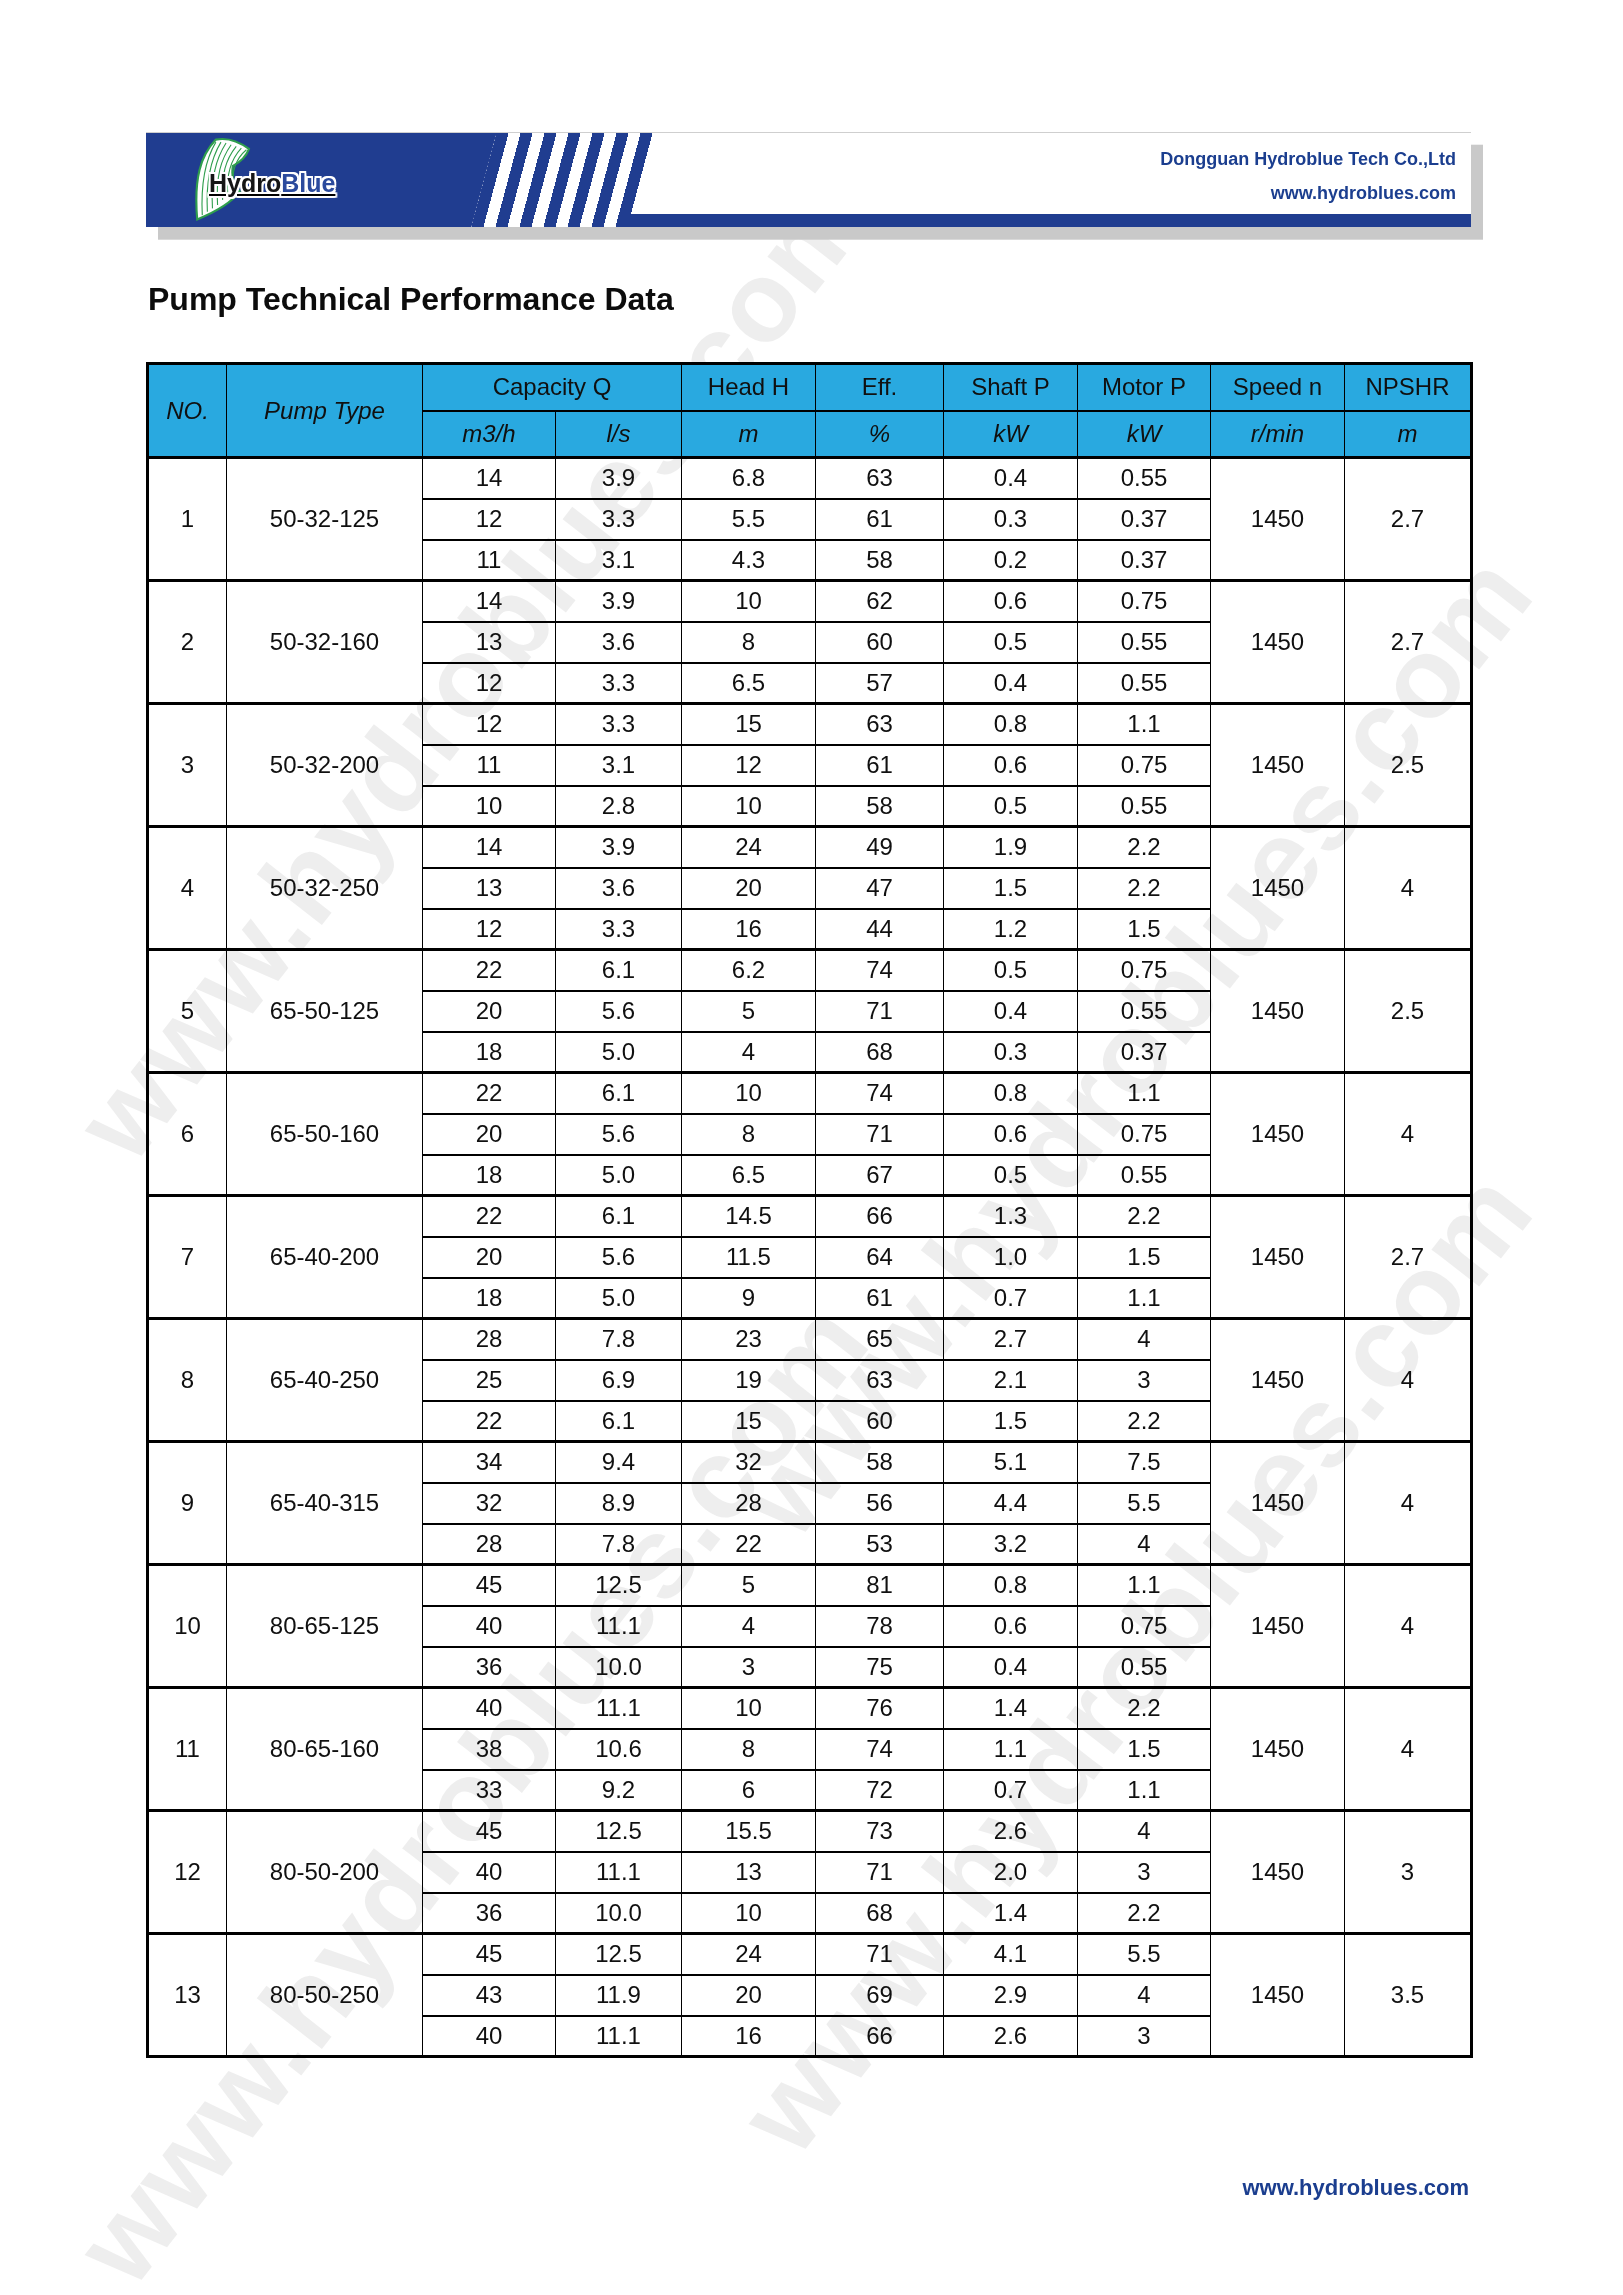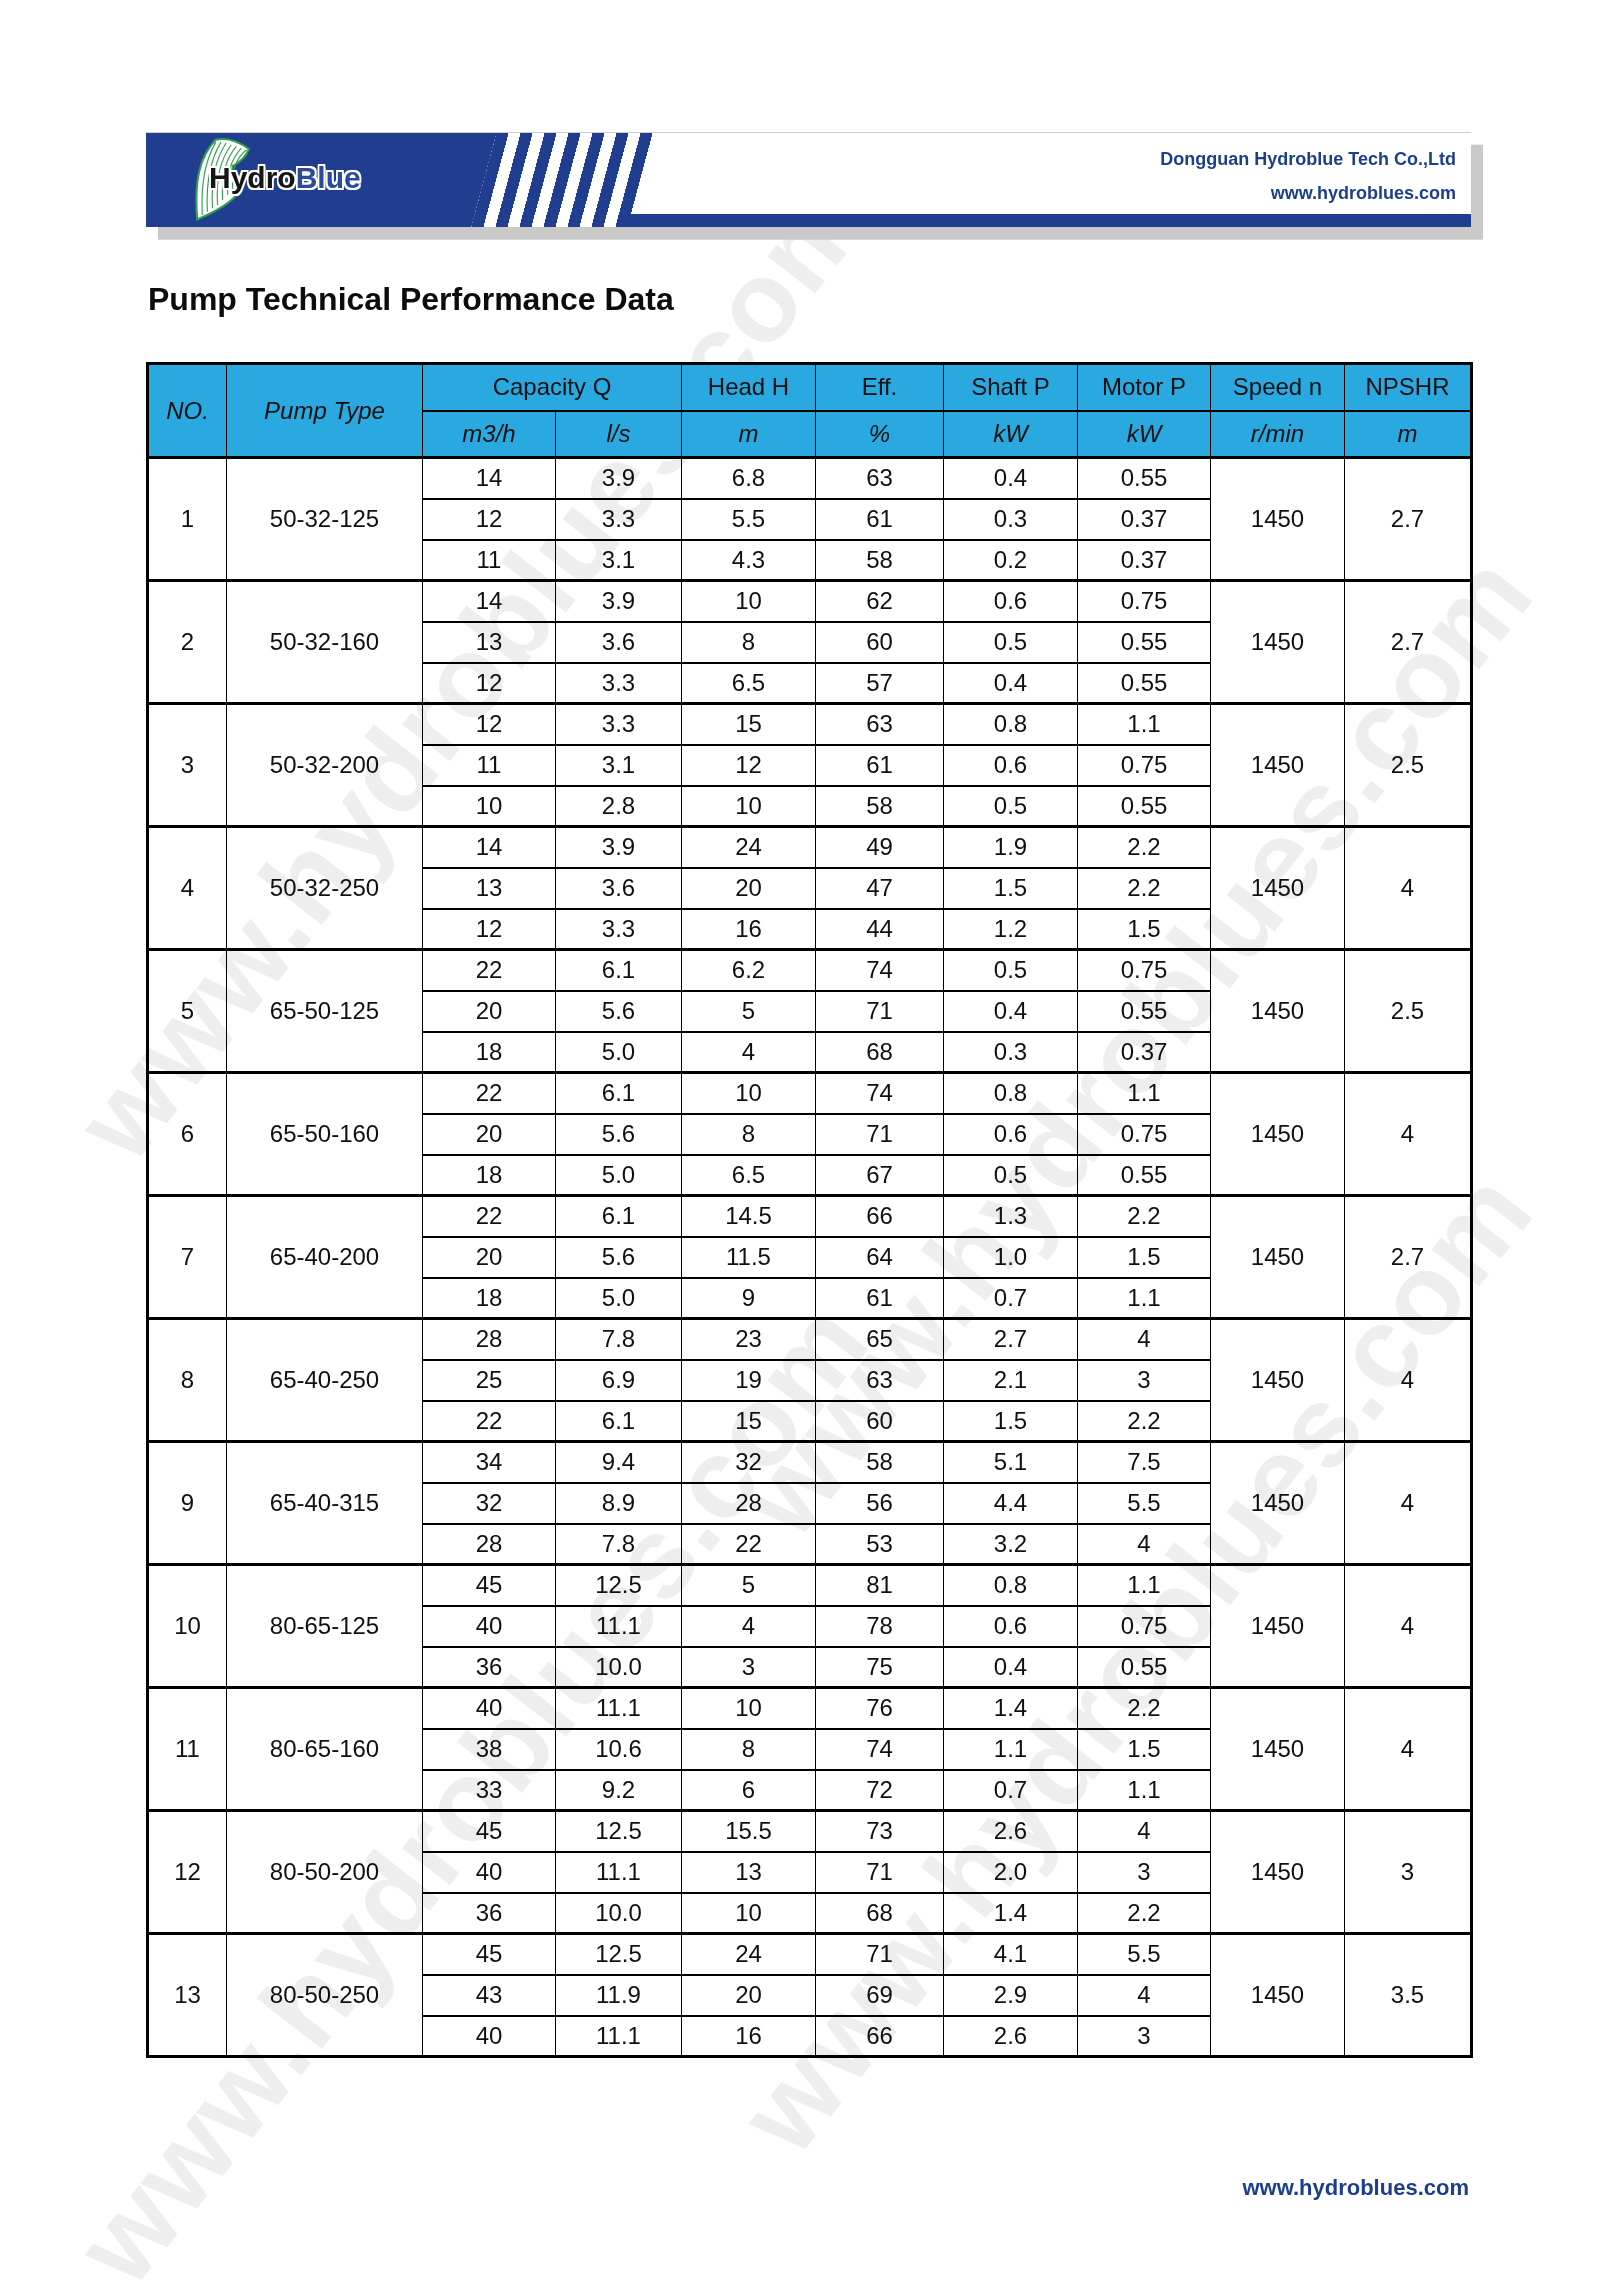--- a/index.html
+++ b/index.html
@@ -17,23 +17,23 @@
           background:#ffffff; border-top:1.7px solid #cfcfcf;
           box-shadow:12px 12.7px 0 #c9c9c9; z-index:2; }
   .band-blue { position:absolute; left:0; top:0; width:355px; height:100%; background:#203D90; }
   .band-stripes { position:absolute; left:338px; top:0; width:161px; height:100%;
           background:repeating-linear-gradient(to right, #203D90 0 12px, #ffffff 12px 24px);
           transform:skewX(-15deg); }
   .band-bar { position:absolute; left:473px; right:0; bottom:0; height:13.5px; background:#203D90; }
   .company { position:absolute; right:15px; top:8.5px; text-align:right; color:#1B3E8F;
           font-weight:bold; font-size:18px; line-height:34px; }
   .logo { position:absolute; left:41px; top:4.2px; width:186px; height:86px; }
-  .logo-text { position:absolute; left:22px; top:24px; font-size:30px; font-weight:bold;
+  .logo-text { position:absolute; left:22px; top:32px; font-size:25px; font-weight:bold;
           text-shadow:-1.7px -1.7px 0 #fff, 1.7px -1.7px 0 #fff, -1.7px 1.7px 0 #fff, 1.7px 1.7px 0 #fff,
-                       0 -1.7px 0 #fff, 0 1.7px 0 #fff, -1.7px 0 0 #fff, 1.7px 0 0 #fff; }
+                       0 -1.7px 0 #fff, 0 1.7px 0 #fff, -1.7px 0 0 #fff, 1.7px 0 0 #fff;text-decoration:underline; }
   .logo-hydro { color:#151515; }
   .logo-blue  { color:#2B4A9D; }
 
   
   .title { position:absolute; left:148px; top:281px; font-size:32px; font-weight:bold;
            color:#0c0c0c; z-index:1; }
 
   
   table.perf { position:absolute; left:146px; top:362px; width:1322px; z-index:1;
            border-collapse:collapse; table-layout:fixed; font-size:24px; color:#101010;

